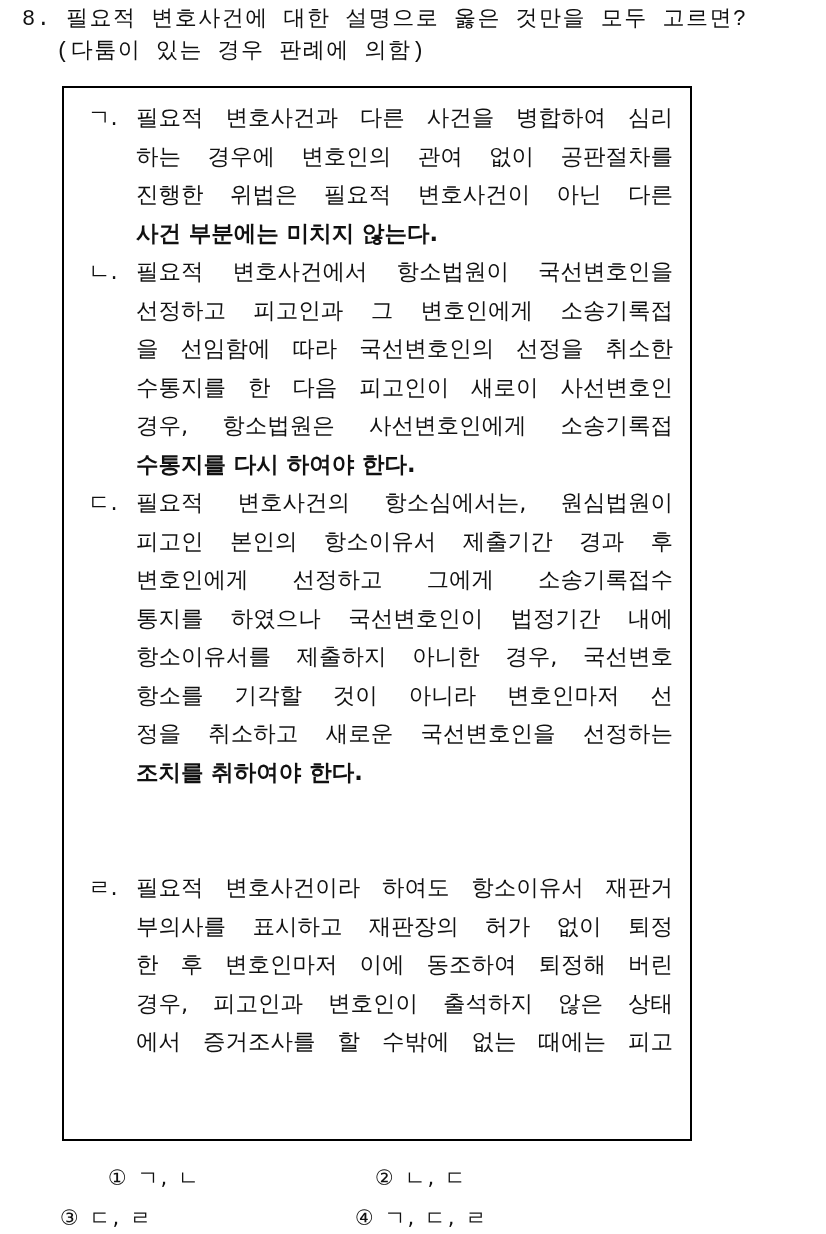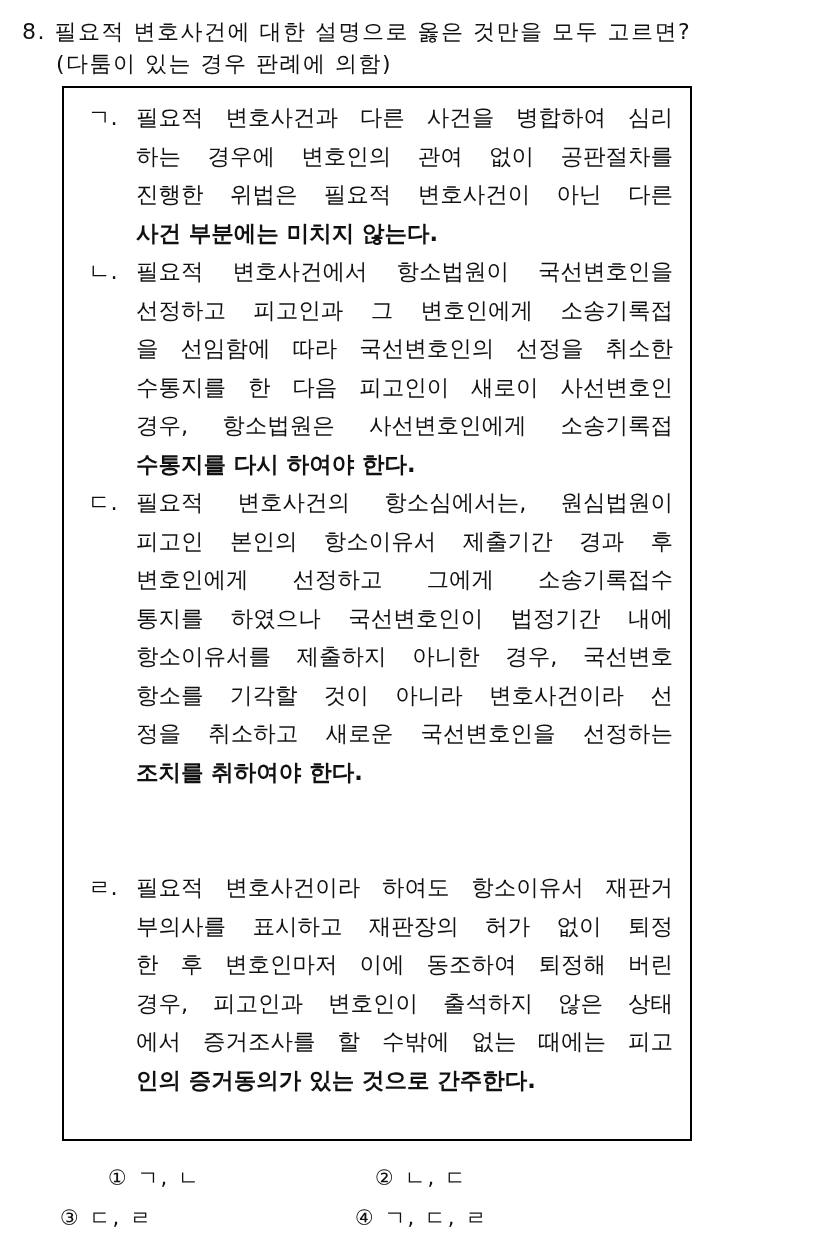--- a/index.html
+++ b/index.html
@@ -1,22 +1,22 @@
 <!DOCTYPE html>
 <html><head>
 <meta charset="utf-8">
 <style>
   html, body { margin: 0; padding: 0; background: #ffffff; }
   body {
     width: 826px; height: 1234px; position: relative; overflow: hidden;
     font-family: "DejaVu Sans", sans-serif; color: #111111;
   }
   .q-title {
-    position: absolute; left: 22px; top: 16px;
-    font-size: 22px; line-height: 32px; letter-spacing: 1.5px;
+    position: absolute; left: 22px; top: 4px;
+    font-size: 22px; line-height: 32px; letter-spacing: 1.5px; font-family: Liberation Mono, monospace;
   }
   .q-title .line2 { display: block; padding-left: 34px; }
   .box {
     position: absolute; left: 62px; top: 86px;
     width: 630px; height: 1055px;
     border: 2px solid #000000;
     box-sizing: border-box;
   }
   .item {
     position: absolute; left: 24px; width: 585px;
@@ -67,33 +67,32 @@
     <span class="ln last">수통지를 다시 하여야 한다.</span>
   </div>
 
   <div class="item" style="top:395px;">
     <span class="marker">ㄷ.</span>
     <span class="ln">필요적 변호사건의 항소심에서는, 원심법원이</span>
     <span class="ln">피고인 본인의 항소이유서 제출기간 경과 후</span>
     <span class="ln">변호인에게 선정하고 그에게 소송기록접수</span>
     <span class="ln">통지를 하였으나 국선변호인이 법정기간 내에</span>
     <span class="ln">항소이유서를 제출하지 아니한 경우, 국선변호</span>
-    <span class="ln">항소를 기각할 것이 아니라 변호사건이라 선</span>
+    <span class="ln">항소를 기각할 것이 아니라 변호인마저 선</span>
     <span class="ln">정을 취소하고 새로운 국선변호인을 선정하는</span>
     <span class="ln last">조치를 취하여야 한다.</span>
   </div>
 
   <div class="item" style="top:780px;">
     <span class="marker">ㄹ.</span>
     <span class="ln">필요적 변호사건이라 하여도 항소이유서 재판거</span>
     <span class="ln">부의사를 표시하고 재판장의 허가 없이 퇴정</span>
     <span class="ln">한 후 변호인마저 이에 동조하여 퇴정해 버린</span>
     <span class="ln">경우, 피고인과 변호인이 출석하지 않은 상태</span>
     <span class="ln">에서 증거조사를 할 수밖에 없는 때에는 피고</span>
-    <span class="ln last">인의 증거동의가 있는 것으로 간주한다.</span>
   </div>
 
 </div>
 
 <div class="choices">
   <div class="choice" style="left:0; top:0;margin-left:48px;">
     <span>①</span>
     <span>ㄱ, ㄴ</span>
   </div>
   <div class="choice" style="left:295px; top:0;margin-left:20px;">

